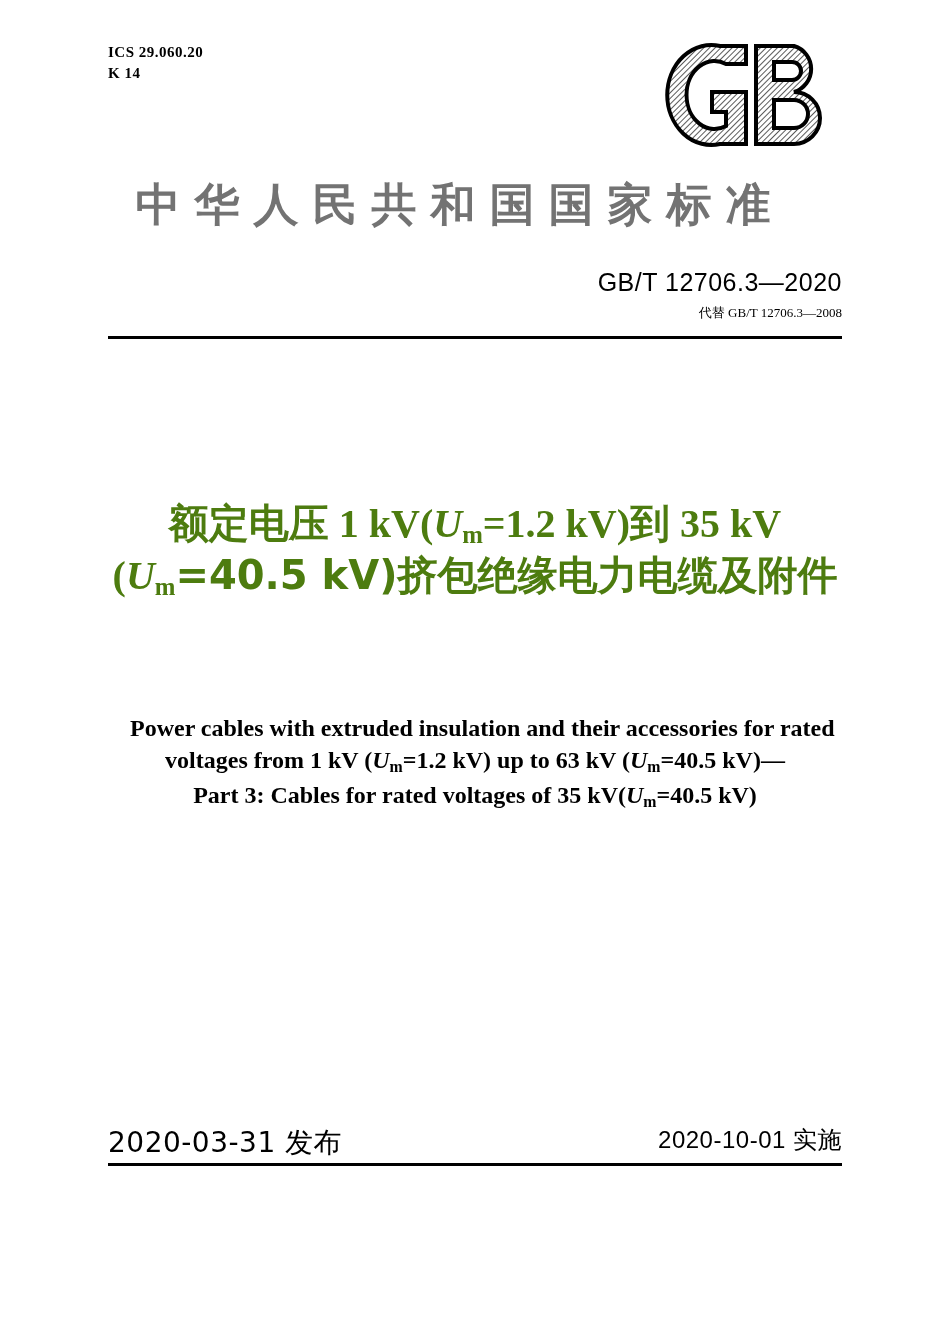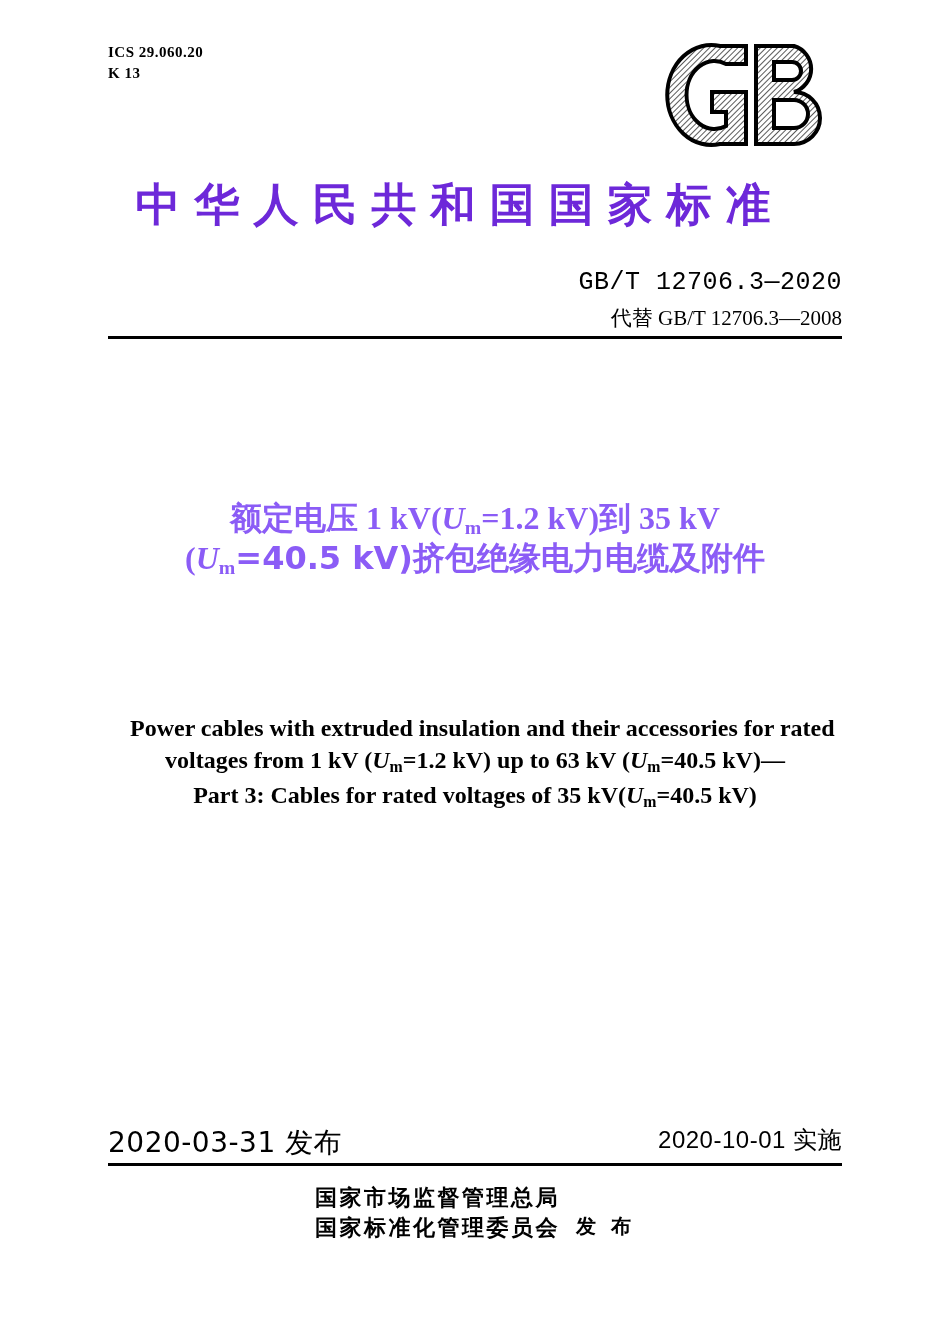--- a/index.html
+++ b/index.html
@@ -46,39 +46,39 @@
     position: absolute;
     left: 0;
     top: 175px;
     width: 906px;
     text-align: center;
     font-family: "DejaVu Sans", sans-serif;
     font-weight: bold;
     font-size: 45px;
     letter-spacing: 14px;
     text-indent: 14px;
-    color: #6d28d9;
+    color: #737373;
   }
 
   
   .std-number {
     position: absolute;
     right: 108px;
     top: 268px;
     text-align: right;
   }
   .std-number .num {
-    font-family: Liberation Mono, monospace;
+    font-family: Liberation Sans, sans-serif;
     font-size: 25px;
     letter-spacing: 0.5px;
     white-space: pre;
   }
   .std-number .replaces {
     font-family: "Liberation Serif", serif;
-    font-size: 21px;
+    font-size: 13px;
     margin-top: 7px;
     white-space: pre;
   }
 
   
   .rule-top {
     position: absolute;
     left: 108px;
     top: 336px;
     width: 734px;
@@ -96,23 +96,23 @@
 
   
   .doc-title-cn {
     position: absolute;
     left: 60px;
     top: 500px;
     width: 830px;
     text-align: center;
     font-family: "DejaVu Sans", sans-serif;
     font-weight: bold;
-    font-size: 32px;
-    line-height: 36px;
-    color: #8b5cf6;
+    font-size: 40px;
+    line-height: 46px;
+    color: #4d7c0f;
   }
   .doc-title-cn .ln { white-space: nowrap; }
   .doc-title-cn i {
     font-family: "Liberation Serif", serif;
     font-style: italic;
     font-weight: bold;
   }
   .doc-title-cn sub {
     font-size: 0.62em;
     vertical-align: baseline;
@@ -195,21 +195,21 @@
     padding-top: 26px;
   }
 </style>
 </head>
 <body>
 
 <div class="page">
 
   <div class="ics-block">
     <div>ICS 29.060.20</div>
-    <div>K 13</div>
+    <div>K 14</div>
   </div>
 
   <div class="gb-logo">
     <svg width="180" height="110" viewBox="0 0 180 110" xmlns="http://www.w3.org/2000/svg">
       <defs>
         <pattern id="hatch" width="4" height="4" patternUnits="userSpaceOnUse" patternTransform="rotate(45)">
           <rect width="4" height="4" fill="#ffffff"></rect>
           <line x1="0" y1="0" x2="0" y2="4" stroke="#000000" stroke-width="1.3"></line>
         </pattern>
       </defs>
@@ -240,21 +240,14 @@
     <div class="ln">Power cables with extruded insulation and their accessories for rated</div>
     <div class="ln"><span>voltages from 1 kV (</span><i>U</i><sub>m</sub><span>=1.2 kV) up to 63 kV (</span><i>U</i><sub>m</sub><span>=40.5 kV)—</span></div>
     <div class="ln"><span>Part 3: Cables for rated voltages of 35 kV(</span><i>U</i><sub>m</sub><span>=40.5 kV)</span></div>
   </div>
 
   <div class="date-issue">2020-03-31 发布</div>
   <div class="date-effect">2020-10-01 实施</div>
 
   <div class="rule-bottom"></div>
 
-  <div class="publisher">
-    <div class="names">
-      <div>国家市场监督管理总局</div>
-      <div>国家标准化管理委员会</div>
-    </div>
-    <div class="issue-word">发 布</div>
-  </div>
 
 </div>
 
 </body></html>

